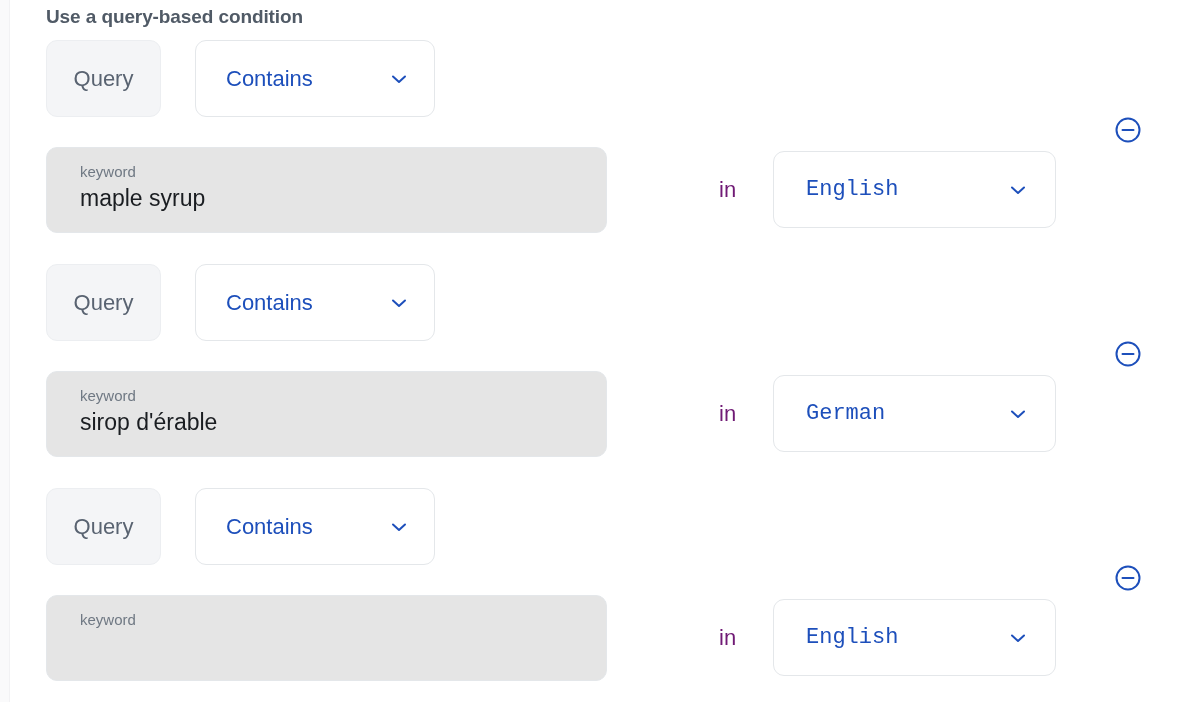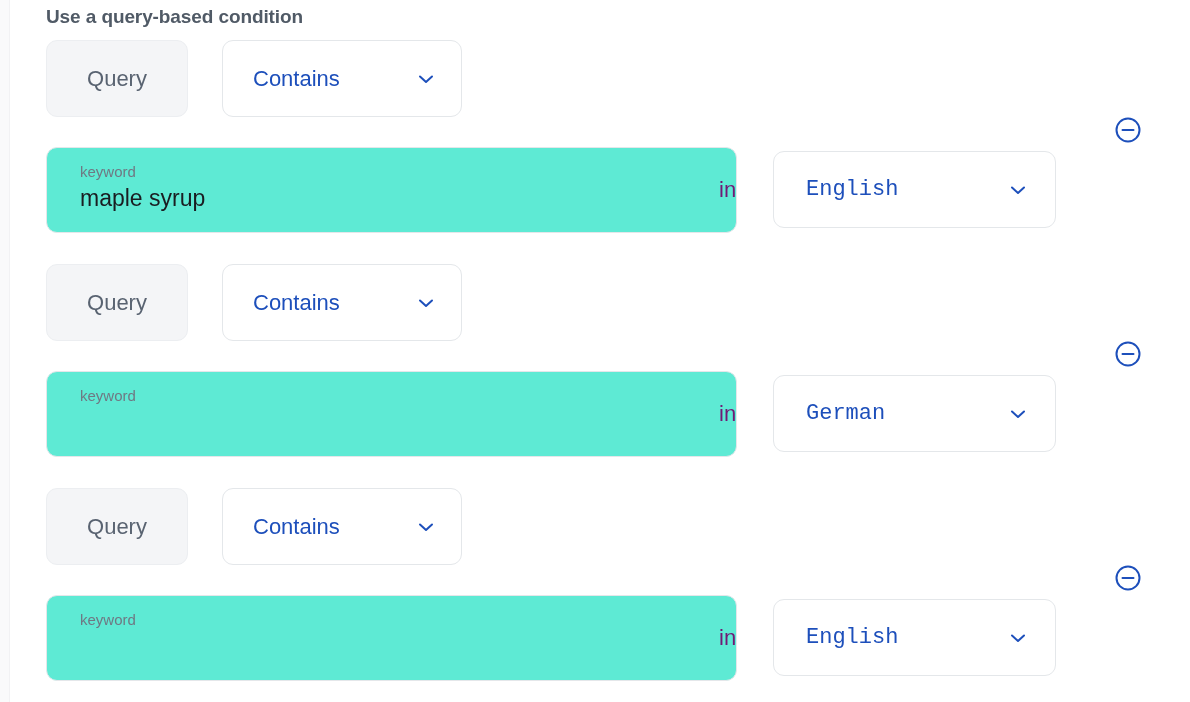--- a/index.html
+++ b/index.html
@@ -52,21 +52,21 @@
   .op-row {
     position: absolute;
     left: 46px;
     height: 77px;
     display: flex;
     align-items: center;
     gap: 34px;
   }
 
   .query-chip {
-    width: 142px;
+    width: 115px;
     height: 77px;
     border-radius: 11px;
     background: #f4f5f7;
     border: 1px solid #eceef1;
     box-sizing: border-box;
     display: flex;
     align-items: center;
     justify-content: center;
     font-size: 22px;
     color: #596371;
@@ -102,24 +102,24 @@
   .kw-row {
     position: absolute;
     left: 46px;
     height: 86px;
   }
 
   .kw-field {
     position: absolute;
     left: 0;
     top: 0;
-    width: 691px;
+    width: 561px;
     height: 86px;
     border-radius: 11px;
-    background: #5eead4;
+    background: #e5e5e5;
     border: 1px solid #e4e7ea;
     box-sizing: border-box;
     padding: 14px 0 0 33px;
   }
   .kw-label {
     font-size: 15px;
     color: #6f7883;
     line-height: 20px;
   }
   .kw-value {
@@ -219,20 +219,21 @@
         <svg width="22" height="22" viewBox="0 0 22 22" fill="none">
           <path d="M5 8.5 L11 14 L17 8.5" stroke="#1d4fbb" stroke-width="2" stroke-linecap="round" stroke-linejoin="round"></path>
         </svg>
       </span>
     </div>
   </div>
 
   <div class="kw-row" style="top:371px;">
     <div class="kw-field">
       <div class="kw-label">keyword</div>
+      <div class="kw-value">sirop d'érable</div>
     </div>
     <div class="in-word">in</div>
     <div class="lang-wrap">
       <div class="select-box lang">
         <span>German</span>
         <span class="chev">
           <svg width="22" height="22" viewBox="0 0 22 22" fill="none">
             <path d="M5 8.5 L11 14 L17 8.5" stroke="#1d4fbb" stroke-width="2" stroke-linecap="round" stroke-linejoin="round"></path>
           </svg>
         </span>

